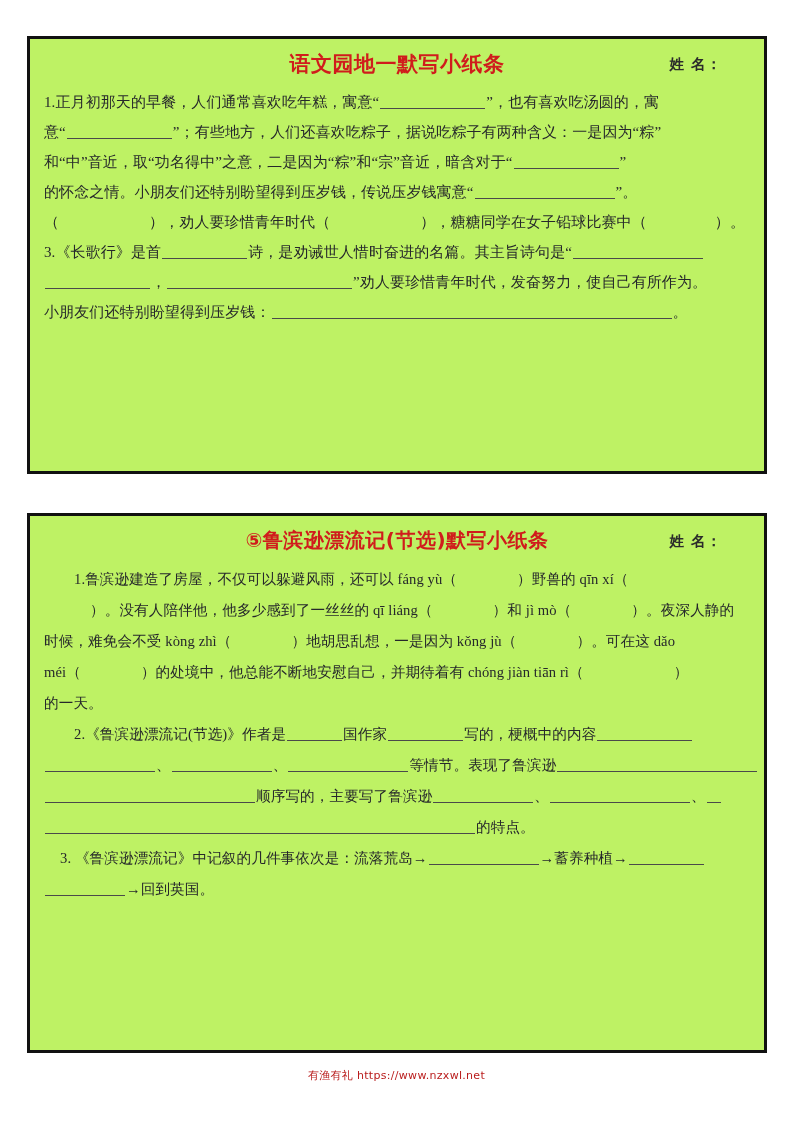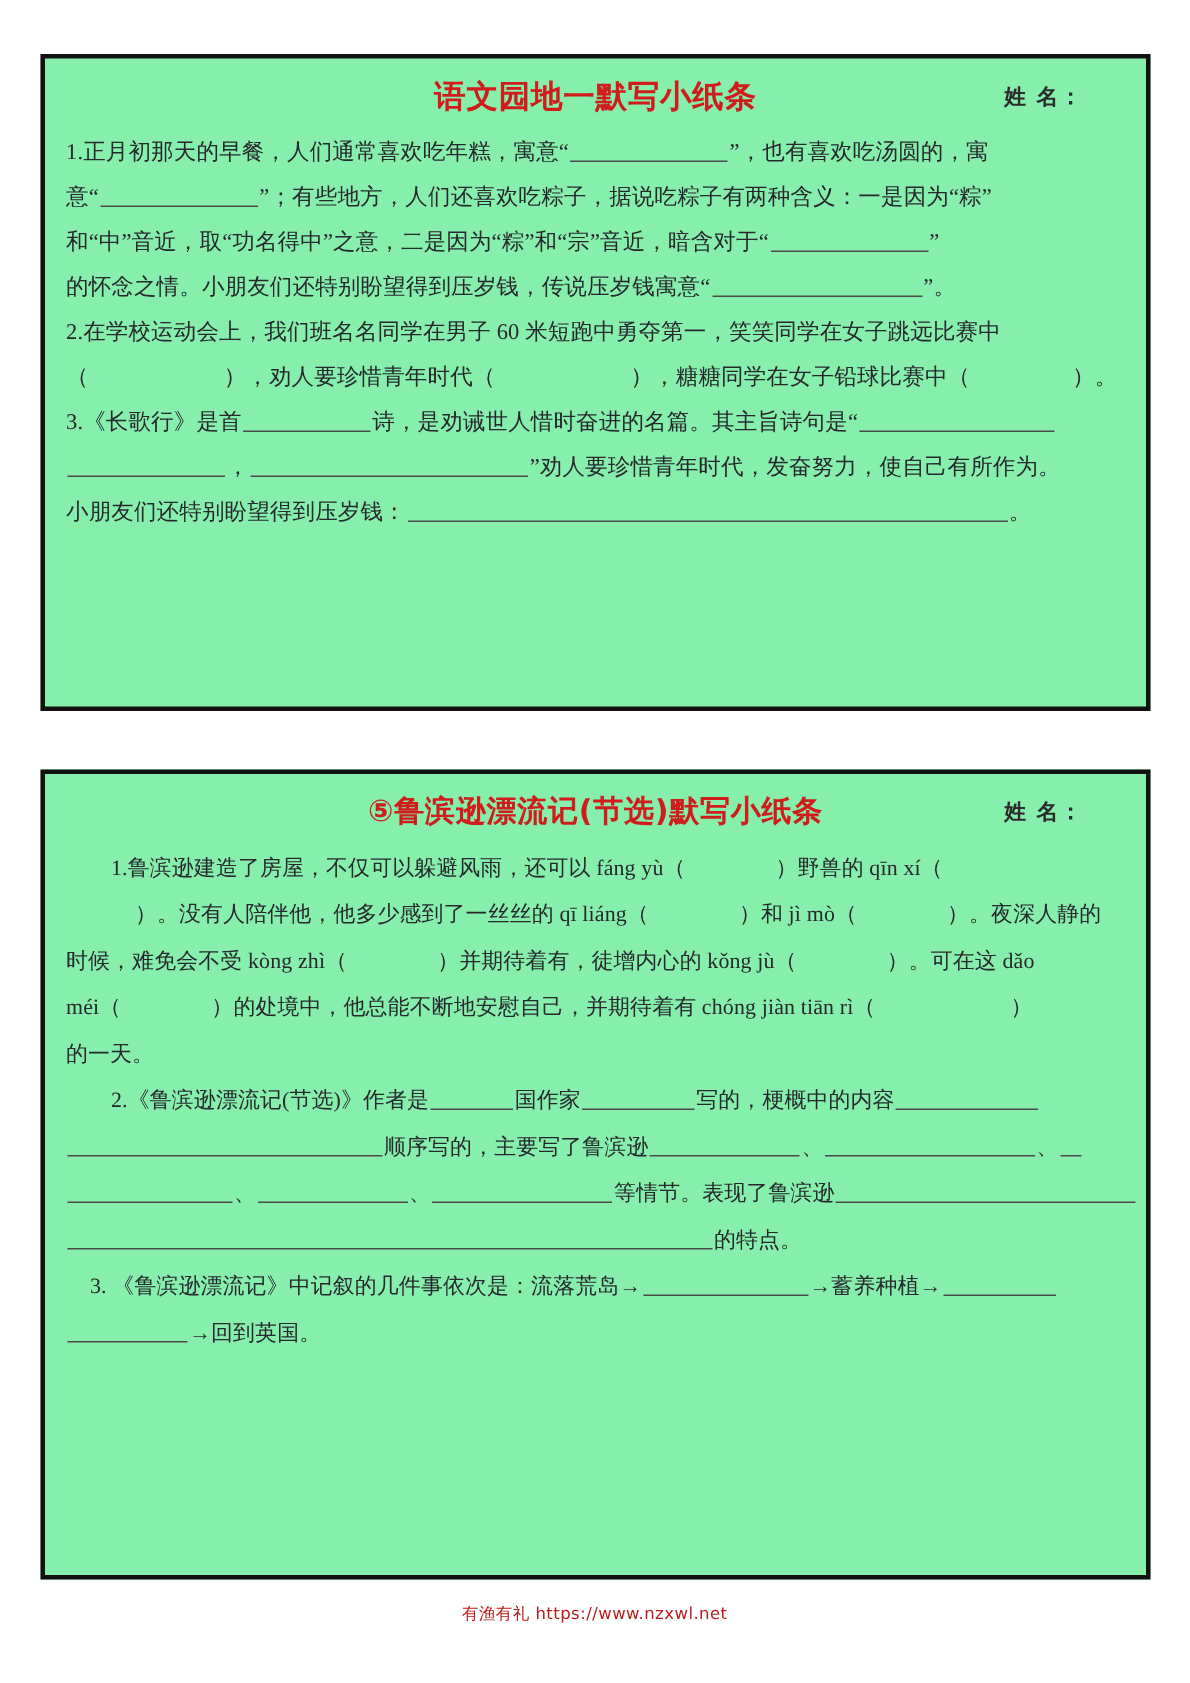--- a/index.html
+++ b/index.html
@@ -21,21 +21,21 @@
     position: absolute;
     left: 0; top: 0;
     width: 793px;
     height: 1122px;
   }
 
   
   .card {
     position: absolute;
     border: 3px solid #111111;
-    background: #86efac;
+    background: #bef264;
     box-sizing: border-box;
   }
   #card-1 { left: 27px; top: 36px;  width: 740px; height: 438px; }
   #card-2 { left: 27px; top: 513px; width: 740px; height: 540px; }
 
   .card-inner {
     padding: 10px 14px 8px 14px;
   }
 
   
@@ -141,21 +141,20 @@
       </div>
 
       <div class="qline"><span>1.正月初那天的早餐，人们通常喜欢吃年糕，寓意“</span><span class="blank w105"></span><span>”，也有喜欢吃汤圆的，寓</span></div>
 
       <div class="qline"><span>意“</span><span class="blank w105"></span><span>”；有些地方，人们还喜欢吃粽子，据说吃粽子有两种含义：一是因为“粽”</span></div>
 
       <div class="qline"><span>和“中”音近，取“功名得中”之意，二是因为“粽”和“宗”音近，暗含对于“</span><span class="blank w105"></span><span>”</span></div>
 
       <div class="qline"><span>的怀念之情。小朋友们还特别盼望得到压岁钱，传说压岁钱寓意“</span><span class="blank w140"></span><span>”。</span></div>
 
-      <div class="qline"><span>2.在学校运动会上，我们班名名同学在男子 60 米短跑中勇夺第一，笑笑同学在女子跳远比赛中</span></div>
 
       <div class="qline"><span>（</span><span class="paren-gap g90"></span><span>），劝人要珍惜青年时代（</span><span class="paren-gap g90"></span><span>），糖糖同学在女子铅球比赛中（</span><span class="paren-gap g68"></span><span>）。</span></div>
 
       <div class="qline"><span>3.《长歌行》是首</span><span class="blank w85"></span><span>诗，是劝诫世人惜时奋进的名篇。其主旨诗句是“</span><span class="blank w130"></span></div>
 
       <div class="qline"><span class="blank w105"></span><span>，</span><span class="blank w185"></span><span>”劝人要珍惜青年时代，发奋努力，使自己有所作为。</span></div>
 
       <div class="qline"><span>小朋友们还特别盼望得到压岁钱：</span><span class="blank w400"></span><span>。</span></div>
 
     </div>
@@ -166,31 +165,31 @@
 
       <div class="title-row">
         <div class="doc-title" style="color: rgb(208, 28, 28);">⑤鲁滨逊漂流记(节选)默写小纸条</div>
         <div class="name-label">姓 名：</div>
       </div>
 
       <div class="qline indent"><span>1.鲁滨逊建造了房屋，不仅可以躲避风雨，还可以 fáng yù（</span><span class="paren-gap g60"></span><span>）野兽的 qīn xí（</span></div>
 
       <div class="qline"><span class="paren-gap g46"></span><span>）。没有人陪伴他，他多少感到了一丝丝的 qī liáng（</span><span class="paren-gap g60"></span><span>）和 jì mò（</span><span class="paren-gap g60"></span><span>）。夜深人静的</span></div>
 
-      <div class="qline"><span>时候，难免会不受 kòng zhì（</span><span class="paren-gap g60"></span><span>）并期待着有，徒增内心的 kǒng jù（</span><span class="paren-gap g60"></span><span>）。可在这 dǎo</span></div>
+      <div class="qline"><span>时候，难免会不受 kòng zhì（</span><span class="paren-gap g60"></span><span>）地胡思乱想，一是因为 kǒng jù（</span><span class="paren-gap g60"></span><span>）。可在这 dǎo</span></div>
 
       <div class="qline"><span>méi（</span><span class="paren-gap g60"></span><span>）的处境中，他总能不断地安慰自己，并期待着有 chóng jiàn tiān rì（</span><span class="paren-gap g90"></span><span>）</span></div>
 
       <div class="qline"><span>的一天。</span></div>
 
       <div class="qline indent"><span>2.《鲁滨逊漂流记(节选)》作者是</span><span class="blank w55"></span><span>国作家</span><span class="blank w75"></span><span>写的，梗概中的内容</span><span class="blank w95"></span></div>
 
+      <div class="qline"><span class="blank w110"></span><span>、</span><span class="blank w100"></span><span>、</span><span class="blank w120"></span><span>等情节。表现了鲁滨逊</span><span class="blank w200"></span></div>
+
       <div class="qline"><span class="blank w210"></span><span>顺序写的，主要写了鲁滨逊</span><span class="blank w100"></span><span>、</span><span class="blank w140"></span><span>、</span><span class="blank w12" style="width:14px"></span></div>
-
-      <div class="qline"><span class="blank w110"></span><span>、</span><span class="blank w100"></span><span>、</span><span class="blank w120"></span><span>等情节。表现了鲁滨逊</span><span class="blank w200"></span></div>
 
       <div class="qline"><span class="blank w430"></span><span>的特点。</span></div>
 
       <div class="qline indent" style="text-indent:16px"><span>3. 《鲁滨逊漂流记》中记叙的几件事依次是：流落荒岛→</span><span class="blank w110"></span><span>→蓄养种植→</span><span class="blank w75"></span></div>
 
       <div class="qline"><span class="blank w80"></span><span>→回到英国。</span></div>
 
     </div>
   </div>
 

